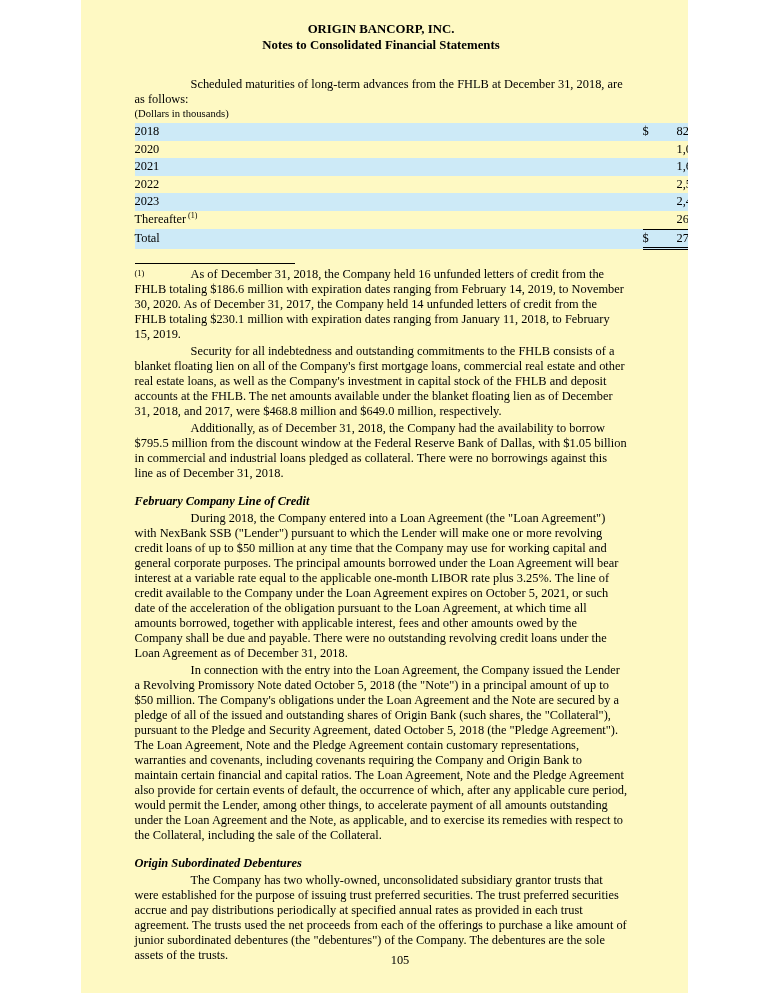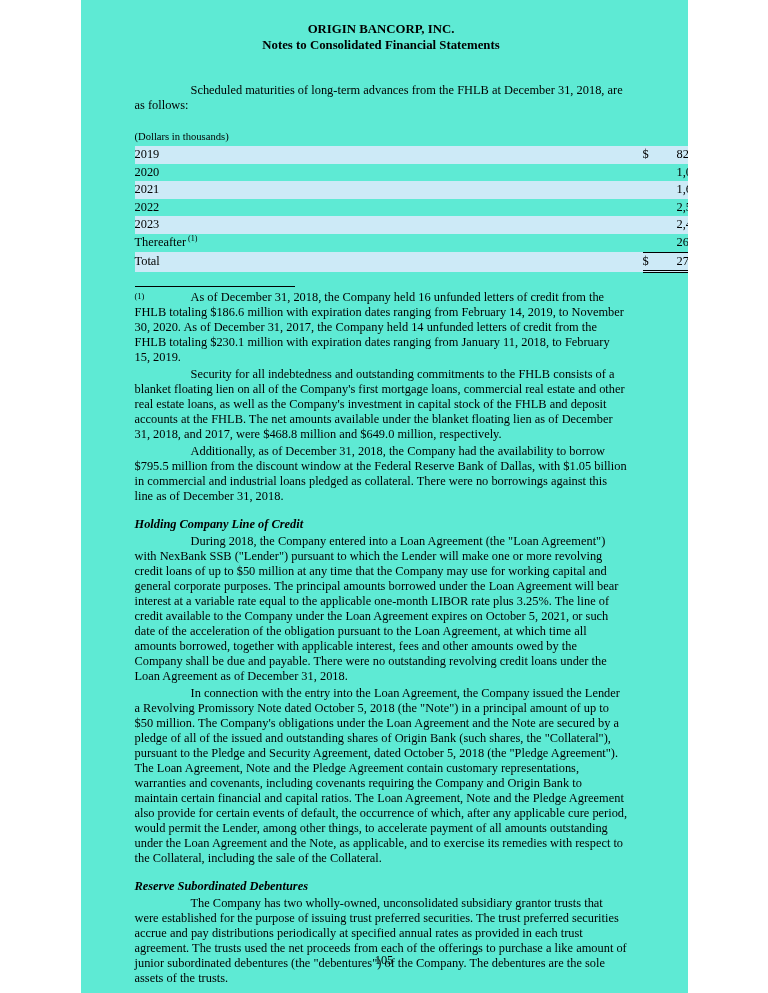--- a/index.html
+++ b/index.html
@@ -1,33 +1,33 @@
 <!DOCTYPE html>
 <html><head>
 <meta charset="utf-8">
 <style>
   * { margin:0; padding:0; box-sizing:border-box; }
   html,body { background:#fff; }
   .page {
     position:relative;
     width:607px; height:993px;
     margin:0 auto;
-    background:#5eead4;
+    background:#fef9c3;
     color:#000;
     font-family:"Liberation Serif", serif;
     overflow:hidden;
   }
   .content { padding:21px 60px 0 54px; }
 
   .title-block { text-align:center; }
   .title-line { font-weight:bold; font-size:12.8px; line-height:16px; }
 
-  .intro { margin-top:30px; font-size:12.4px; line-height:15px; text-indent:56px;font-family:Liberation Serif, serif; }
+  .intro { margin-top:24px; font-size:12.4px; line-height:15px; text-indent:56px;font-family:Liberation Serif, serif; }
 
-  .units-label { margin-top:17px; font-size:10.6px; line-height:13px; }
+  .units-label { font-size:10.6px; line-height:13px; }
   .tbl-caption { margin-top:5px; font-size:12.4px; font-weight:bold; line-height:15px; }
 
   table.maturities { border-collapse:collapse; width:654px; margin-top:3px; table-layout:fixed; }
   table.maturities td {
     font-size:12.4px; height:17.6px; padding:0; vertical-align:middle;
     line-height:17.6px;
   }
   td.c-label { padding-left:6px; }
   td.c-dollar { width:34px; }
   td.c-amount { width:112px; text-align:left; padding-right:10px; }
@@ -39,21 +39,21 @@
   sup.row-sup { font-size:8px; vertical-align:super; line-height:0; margin-left:2px; }
 
   .fn-rule { margin-top:13px; width:160px; border-top:1px solid #000; }
   .footnote { position:relative; margin-top:3px; padding-left:34px; font-size:10.8px; line-height:14.2px; width:620px; }
   .fn-marker { position:absolute; left:0; top:-1px; font-size:8.5px; }
 
   .para { margin-top:2px; font-size:12.4px; line-height:15px; text-indent:56px; }
   .sec-heading { margin-top:13px; font-size:12.4px; line-height:15px; font-weight:bold; font-style:italic; }
 
   .page-num {
-    position:absolute; bottom:25px; left:0; width:100%;
+    position:absolute; bottom:25px; left:16px; width:100%;
     text-align:center; font-size:12.4px;
   }
 </style>
 </head>
 <body>
 
 <div class="page">
   <div class="content">
 
     <div class="title-block">
@@ -61,21 +61,21 @@
       <div class="title-line">Notes to Consolidated Financial Statements</div>
     </div>
 
     <p class="intro">Scheduled maturities of long-term advances from the FHLB at December 31, 2018, are as follows:</p>
 
     <div class="units-label">(Dollars in thousands)</div>
 
     <table class="maturities">
       <tbody>
         <tr class="shaded">
-          <td class="c-label" style="background: rgb(205, 234, 247);">2019</td>
+          <td class="c-label" style="background: rgb(205, 234, 247);">2018</td>
           <td class="c-dollar" style="background: rgb(205, 234, 247);">$</td>
           <td class="c-amount" style="background: rgb(205, 234, 247);">828</td>
         </tr>
         <tr>
           <td class="c-label">2020</td>
           <td class="c-dollar"></td>
           <td class="c-amount">1,099</td>
         </tr>
         <tr class="shaded">
           <td class="c-label" style="background: rgb(205, 234, 247);">2021</td>
@@ -107,23 +107,23 @@
 
     <div class="fn-rule"></div>
     <div class="footnote">
       <sup class="fn-marker">(1)</sup>
     </div>
 
     <p class="para">As of December 31, 2018, the Company held 16 unfunded letters of credit from the FHLB totaling $186.6 million with expiration dates ranging from February 14, 2019, to November 30, 2020. As of December 31, 2017, the Company held 14 unfunded letters of credit from the FHLB totaling $230.1 million with expiration dates ranging from January 11, 2018, to February 15, 2019.</p>
     <p class="para">Security for all indebtedness and outstanding commitments to the FHLB consists of a blanket floating lien on all of the Company's first mortgage loans, commercial real estate and other real estate loans, as well as the Company's investment in capital stock of the FHLB and deposit accounts at the FHLB. The net amounts available under the blanket floating lien as of December 31, 2018, and 2017, were $468.8 million and $649.0 million, respectively.</p>
     <p class="para">Additionally, as of December 31, 2018, the Company had the availability to borrow $795.5 million from the discount window at the Federal Reserve Bank of Dallas, with $1.05 billion in commercial and industrial loans pledged as collateral. There were no borrowings against this line as of December 31, 2018.</p>
 
-    <h3 class="sec-heading">Holding Company Line of Credit</h3>
+    <h3 class="sec-heading">February Company Line of Credit</h3>
     <p class="para">During 2018, the Company entered into a Loan Agreement (the "Loan Agreement") with NexBank SSB ("Lender") pursuant to which the Lender will make one or more revolving credit loans of up to $50 million at any time that the Company may use for working capital and general corporate purposes. The principal amounts borrowed under the Loan Agreement will bear interest at a variable rate equal to the applicable one-month LIBOR rate plus 3.25%. The line of credit available to the Company under the Loan Agreement expires on October 5, 2021, or such date of the acceleration of the obligation pursuant to the Loan Agreement, at which time all amounts borrowed, together with applicable interest, fees and other amounts owed by the Company shall be due and payable. There were no outstanding revolving credit loans under the Loan Agreement as of December 31, 2018.</p>
     <p class="para"><span>In connection with the entry into the Loan Agreement, the Company issued the Lender a Revolving Promissory Note dated October 5, 2018 (the "Note") in a principal amount of up to $50 million. The Company's obligations under the Loan Agreement and the Note are secured by a pledge of all of the issued and outstanding shares of Origin Bank (such shares, the "Collateral"), pursuant to the Pledge and Security Agreement, dated October 5, 2018 (the "Pledge Agreement").</span><br><span>The Loan Agreement, Note and the Pledge Agreement contain customary representations, warranties and covenants, including covenants requiring the Company and Origin Bank to maintain certain financial and capital ratios. The Loan Agreement, Note and the Pledge Agreement also provide for certain events of default, the occurrence of which, after any applicable cure period, would permit the Lender, among other things, to accelerate payment of all amounts outstanding under the Loan Agreement and the Note, as applicable, and to exercise its remedies with respect to the Collateral, including the sale of the Collateral.</span></p>
 
-    <h3 class="sec-heading">Reserve Subordinated Debentures</h3>
+    <h3 class="sec-heading">Origin Subordinated Debentures</h3>
     <p class="para">The Company has two wholly-owned, unconsolidated subsidiary grantor trusts that were established for the purpose of issuing trust preferred securities. The trust preferred securities accrue and pay distributions periodically at specified annual rates as provided in each trust agreement. The trusts used the net proceeds from each of the offerings to purchase a like amount of junior subordinated debentures (the "debentures") of the Company. The debentures are the sole assets of the trusts.</p>
 
   </div>
 
   <div class="page-num">105</div>
 </div>
 
 </body></html>

